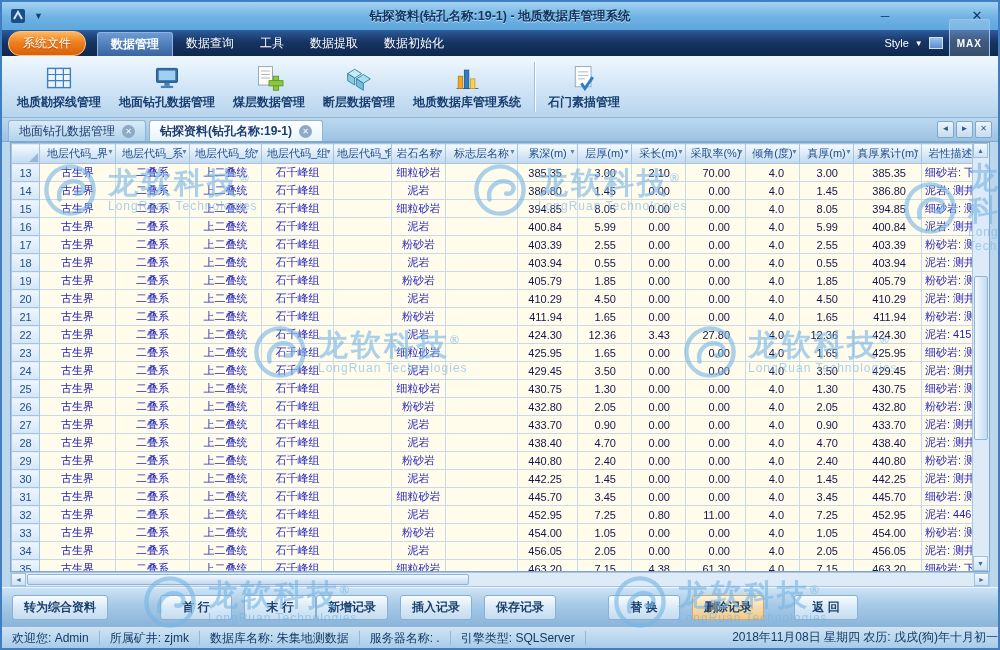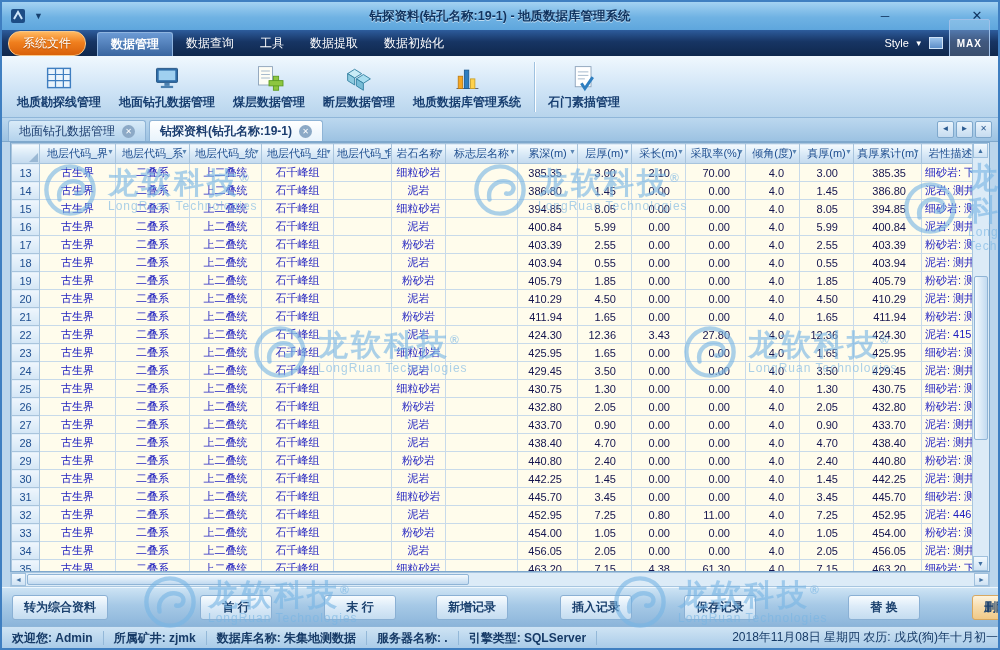--- a/index.html
+++ b/index.html
@@ -80,21 +80,21 @@
   .hscroll{position:absolute;top:570px;left:8px;right:8px;height:15px;background:#dcebf7;
     border:1px solid #a8c6e0;box-sizing:border-box;}
   .harrow{position:absolute;top:0;width:15px;height:13px;background:linear-gradient(#f2f9fe,#cfe2f3);
     border:1px solid #9fc0dd;box-sizing:border-box;color:#3f6fa2;font-size:7px;text-align:center;line-height:12px;}
   .harrow.lt{left:0;} .harrow.rt{right:0;}
   .hthumb{position:absolute;top:1px;bottom:1px;left:16px;width:45%;
     background:linear-gradient(#f4fafe,#c2daf0);border:1px solid #8fb4d6;border-radius:2px;}
   
   .footer{position:absolute;top:585px;left:0;right:0;height:39px;
     background:linear-gradient(#cde3f4,#a6c9e6 45%,#8cb5da);border-top:1px solid #eef7fd;
-    display:flex;align-items:center;box-sizing:border-box;gap:40px;}
+    display:flex;align-items:center;box-sizing:border-box;}
   .fbtn{height:25px;line-height:23px;box-sizing:border-box;min-width:72px;padding:0 8px;text-align:center;
     font-size:12px;font-weight:bold;color:#1a406e;background:linear-gradient(#f8fcfe,#dcebf8 45%,#c4dcf0);
     border:1px solid #8ab0d4;border-radius:3px;cursor:default;}
   .fbtn.warn{background:linear-gradient(#fdf3dd,#f7ddae 45%,#f0c987);border-color:#d8a860;}
   
   .statusbar{position:absolute;top:624px;left:0;right:0;height:22px;
     background:linear-gradient(#cfe4f4,#a9cbe8);border-top:1px solid #8fb6d9;display:flex;align-items:center;
     font-size:12px;color:#163a66;box-sizing:border-box;}
   .sitem{padding:0 10px;border-right:1px solid #93b8d8;height:14px;line-height:14px;white-space:nowrap;}
   .status-date{margin-left:auto;white-space:nowrap;}
@@ -694,21 +694,21 @@
       <div class="fbtn" style="margin-left: 12px;">末  行</div>
       <div class="fbtn" style="margin-left: 0;">新增记录</div>
       <div class="fbtn" style="margin-left: 12px;">插入记录</div>
       <div class="fbtn" style="margin-left: 12px;">保存记录</div>
       <div class="fbtn" style="margin-left: 52px;">替  换</div>
       <div class="fbtn warn" style="margin-left: 12px;">删除记录</div>
       <div class="fbtn" style="margin-left: 30px; min-width: 64px;">返  回</div>
     </div>
 
   <div class="statusbar">
-    <div style="display:flex;align-items:center;font-weight:bold;" id="status-items">
+    <div style="display:flex;align-items:center;" id="status-items">
         <div class="sitem">欢迎您: Admin</div>
         <div class="sitem">所属矿井: zjmk</div>
         <div class="sitem">数据库名称: 朱集地测数据</div>
         <div class="sitem">服务器名称: .</div>
         <div class="sitem">引擎类型: SQLServer</div>
       </div>
     <div class="status-date">2018年11月08日  星期四  农历: 戊戌(狗)年十月初一</div>
   </div>
 
   <div id="watermarks">

